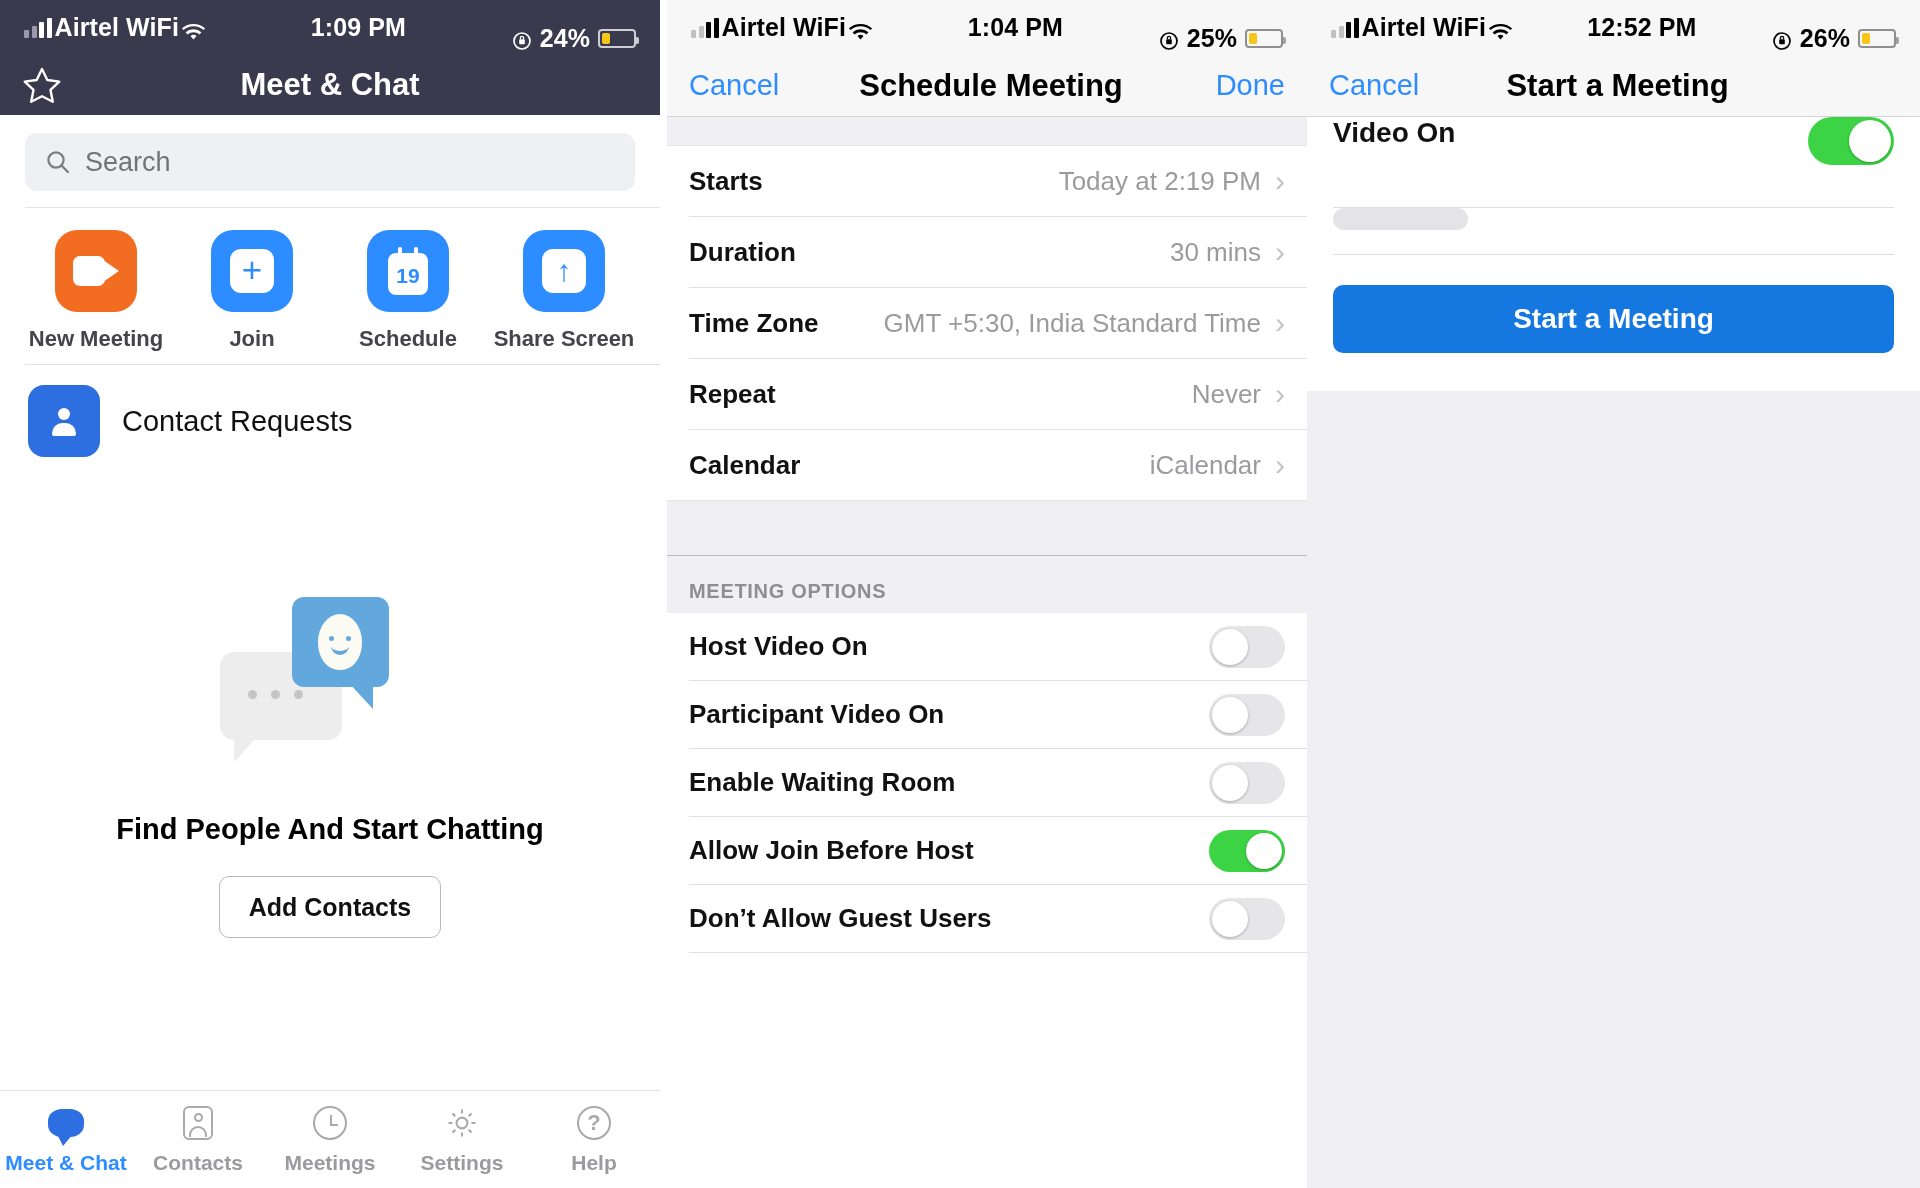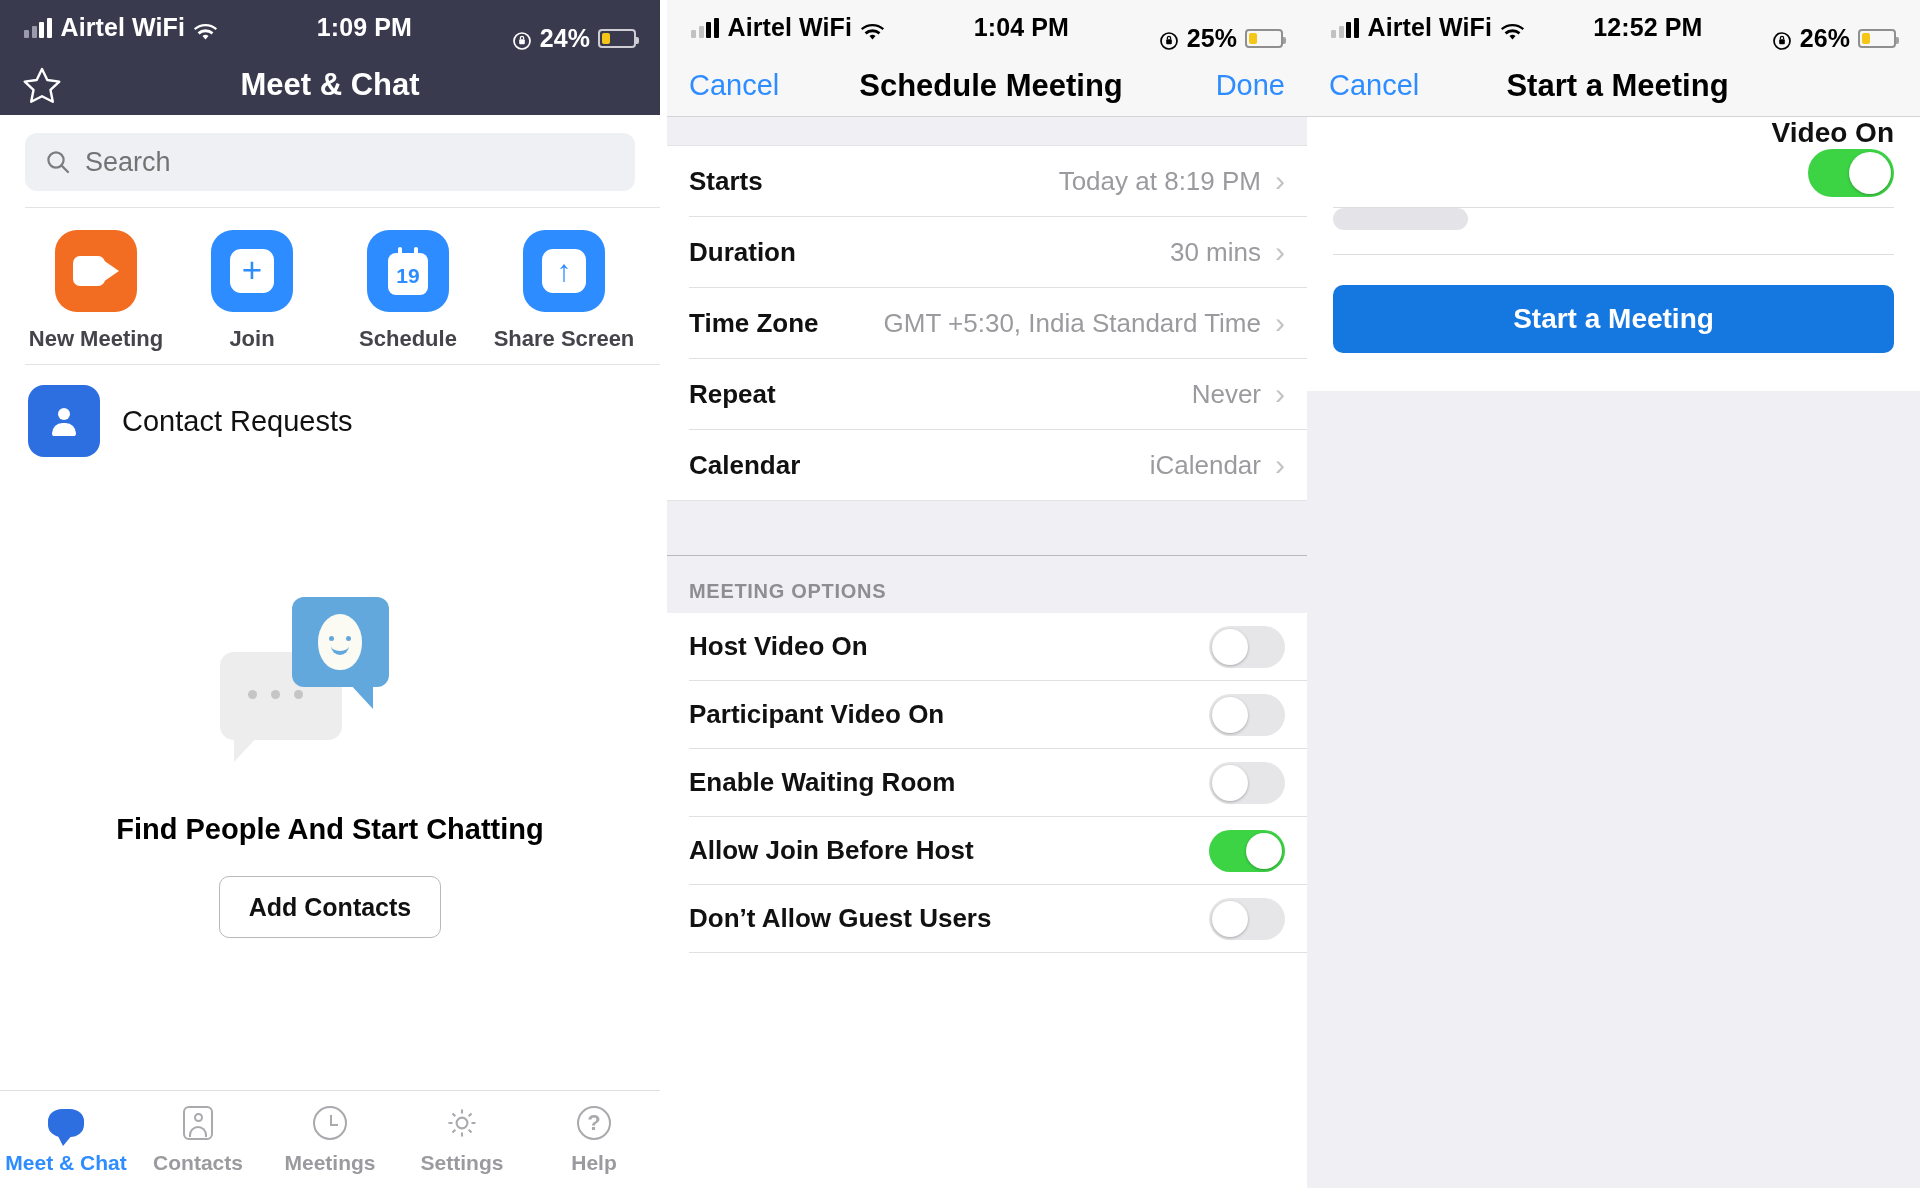--- a/index.html
+++ b/index.html
@@ -16,21 +16,21 @@
   .panel-1 { width: 660px; }
   .panel-2 { width: 640px; margin-left: 7px; }
   .panel-3 { width: 613px; }
 
   
   .statusbar {
     height: 55px; display: flex; align-items: center;
     padding: 0 24px; font-size: 25px; font-weight: bold;
     letter-spacing: .1px;
   }
-  .sb-left { display: flex; align-items: center; gap: 9px; flex: 0 0 auto; }
+  .sb-left { display: flex; align-items: center; gap: 3px; flex: 0 0 auto; }
   .sb-center { flex: 1; text-align: center; }
   .sb-right { display: flex; align-items: center; gap: 8px; flex: 0 0 auto; margin-top: 21px; }
 
   .bars { display: flex; align-items: flex-end; gap: 2.5px; height: 20px; }
   .bars i { width: 5px; border-radius: 1px; display:block; }
   .bars i:nth-child(1){ height: 8px; }
   .bars i:nth-child(2){ height: 12px; }
   .bars i:nth-child(3){ height: 16px; }
   .bars i:nth-child(4){ height: 20px; }
 
@@ -177,21 +177,21 @@
   .tg { margin-left:auto; width: 76px; height: 42px; border-radius: 21px; position:relative; flex:0 0 auto; }
   .tg .knob { position:absolute; top:3px; width:36px; height:36px; border-radius:50%; background:#fff; box-shadow:0 1px 3px rgba(0,0,0,.28); }
   .tg.off { background:#e6e6e9; }
   .tg.off .knob { left:3px; }
   .tg.on { background:#3CD345; }
   .tg.on .knob { right:3px; }
   .tg.lg { width:86px; height:48px; border-radius:24px; }
   .tg.lg .knob { width:42px; height:42px; top:3px; }
 
   
-  .p3-row { background:#fff; display:flex; align-items:flex-end; padding: 0 26px; height: 80px; flex-direction: column; }
+  .p3-row { background:#fff; display:flex; align-items:flex-start; padding: 0 26px; height: 80px; }
   .p3-row .k { font-size:28px; font-weight:bold; color:#111; }
   .p3-sep { height:1px; background:#dedee0; margin: 0 26px; }
   .pmi-redact { height:22px; width:135px; border-radius:11px; background:#e4e4e8; margin: 0 0 0 26px; }
   .start-btn {
     margin: 30px 26px 0 26px; height: 68px; border-radius: 10px;
     background:#1577E0; color:#fff; font-size:28px; font-weight:bold;
     display:flex; align-items:center; justify-content:center;
   }
   .p3-fill { background:#efeff4; flex:1; }
   .p3-bottom-white { height: 38px; background:#fff; }
@@ -414,21 +414,21 @@
       <span class="title">Schedule Meeting</span>
       <span class="act right">Done</span>
     </div>
 
     <div class="spacer-gray" style="height:28px"></div>
     <div class="hr"></div>
 
     <div>
       <div class="row">
         <span class="k">Starts</span>
-        <span class="v">Today at 8:19 PM</span>
+        <span class="v">Today at 2:19 PM</span>
         <span class="chev">›</span>
       </div>
       <div class="row-sep"></div>
       <div class="row">
         <span class="k">Duration</span>
         <span class="v">30 mins</span>
         <span class="chev">›</span>
       </div>
       <div class="row-sep"></div>
       <div class="row">

